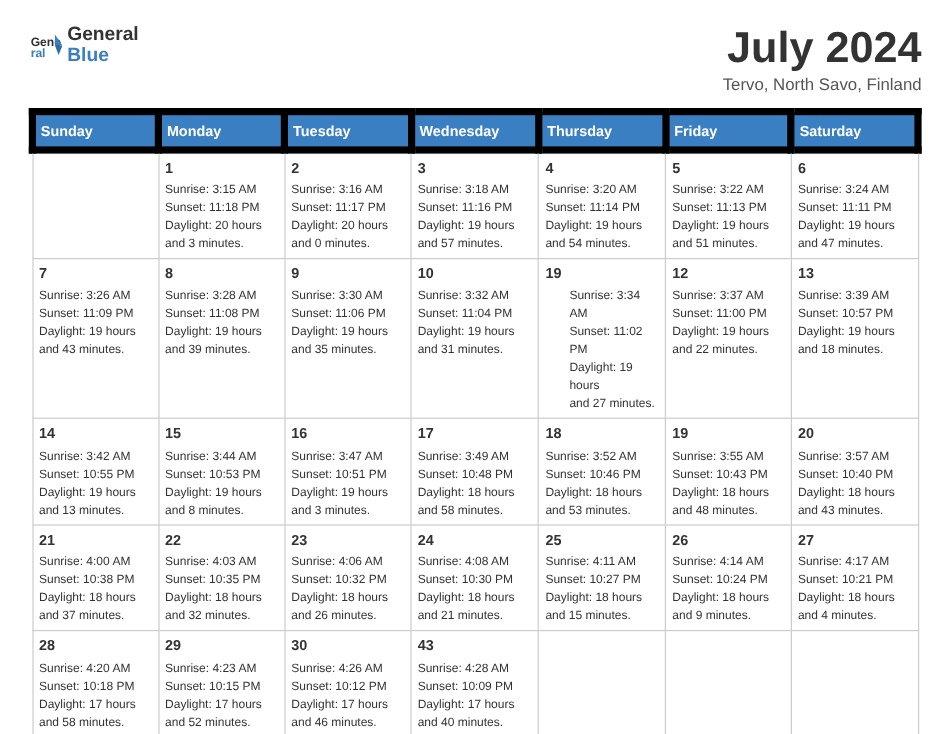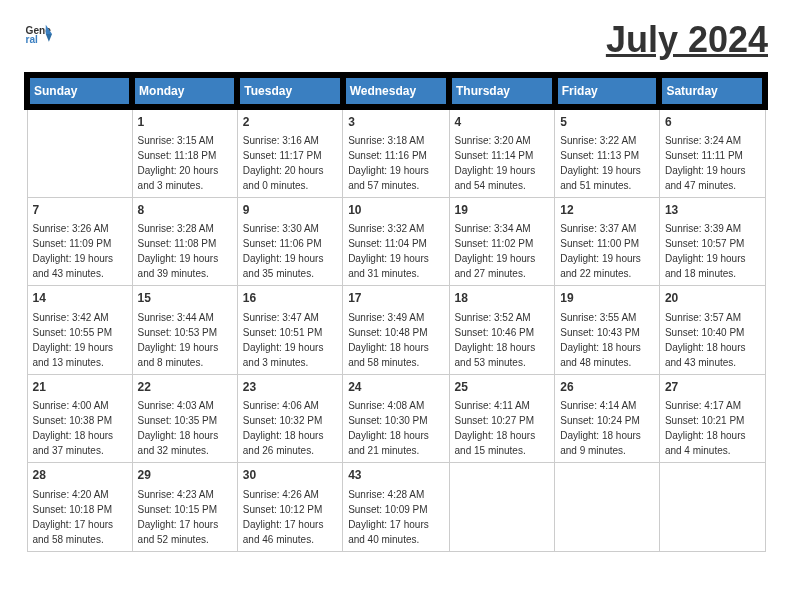--- a/index.html
+++ b/index.html
@@ -32,21 +32,20 @@
       height: 28px;
     }
     .title-block {
       text-align: right;
     }
     .main-title {
       font-size: 36px;
       font-weight: bold;
       color: #333;
       line-height: 1.1;
-      text-decoration: underline;
     }
     .subtitle {
       font-size: 14px;
       color: #555;
       margin-top: 2px;
     }
     .calendar {
       width: 100%;
       border-collapse: collapse;
       font-size: 11px;
@@ -94,23 +93,30 @@
 
 <div class="page">
   <div class="header">
     <div class="logo">
       <svg class="logo-icon" viewBox="0 0 36 36" xmlns="http://www.w3.org/2000/svg">
         <text x="2" y="18" font-size="13" font-weight="bold" fill="#333" font-family="Arial">Gene</text>
         <text x="2" y="30" font-size="13" font-weight="bold" fill="#3a7fc1" font-family="Arial">ral</text>
         <polygon points="28,6 36,18 28,18" fill="#3a7fc1"></polygon>
         <polygon points="28,18 36,18 32,28" fill="#2e6da4"></polygon>
       </svg>
+      <div>
+        <div style="display:flex;flex-direction:column;line-height:1.1;">
+          <span style="font-size:16px;font-weight:bold;color:#333;">General</span>
+          <span style="font-size:16px;font-weight:bold;color:#3a7fc1;">Blue</span>
+        </div>
+      </div>
     </div>
     <div class="title-block">
       <div class="main-title">July 2024</div>
+      <div class="subtitle">Tervo, North Savo, Finland</div>
     </div>
   </div>
 
   <table class="calendar">
     <thead>
       <tr>
       <th>Sunday</th>
           <th>Monday</th>
           <th>Tuesday</th>
           <th>Wednesday</th>
@@ -189,21 +195,21 @@
           </td>
           <td>
             <span class="day-number">10</span>
             <div class="day-info" style="white-space: pre-line;">Sunrise: 3:32 AM
 Sunset: 11:04 PM
 Daylight: 19 hours
 and 31 minutes.</div>
           </td>
           <td>
             <span class="day-number">19</span>
-            <div class="day-info" style="white-space: pre-line;">Sunrise: 3:34 AM
+            <div class="day-info" style="white-space: pre-line; margin-left: 20px;">Sunrise: 3:34 AM
 Sunset: 11:02 PM
 Daylight: 19 hours
 and 27 minutes.</div>
           </td>
           <td>
             <span class="day-number">12</span>
             <div class="day-info" style="white-space: pre-line;">Sunrise: 3:37 AM
 Sunset: 11:00 PM
 Daylight: 19 hours
 and 22 minutes.</div>

